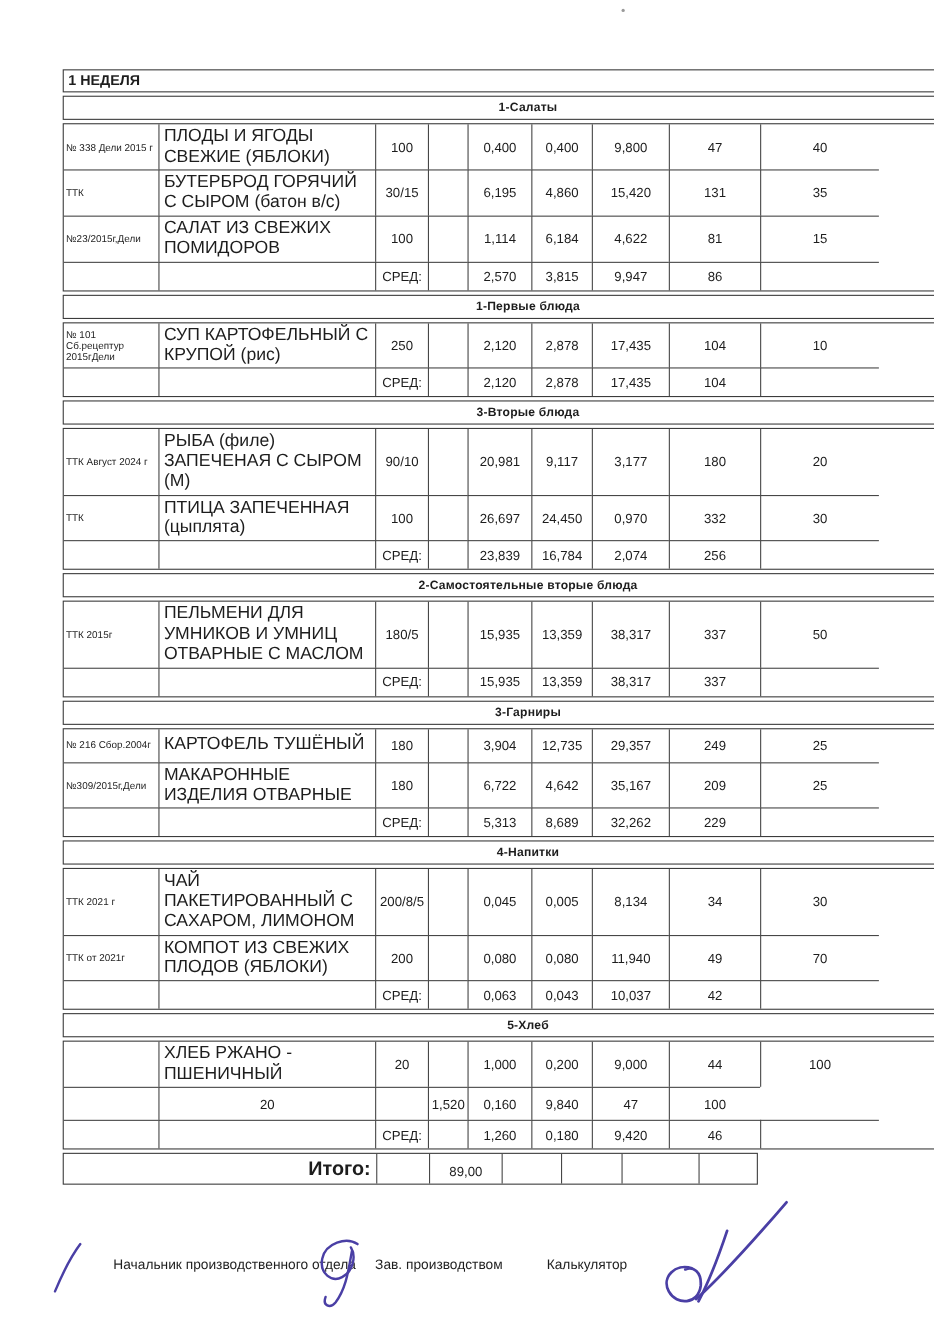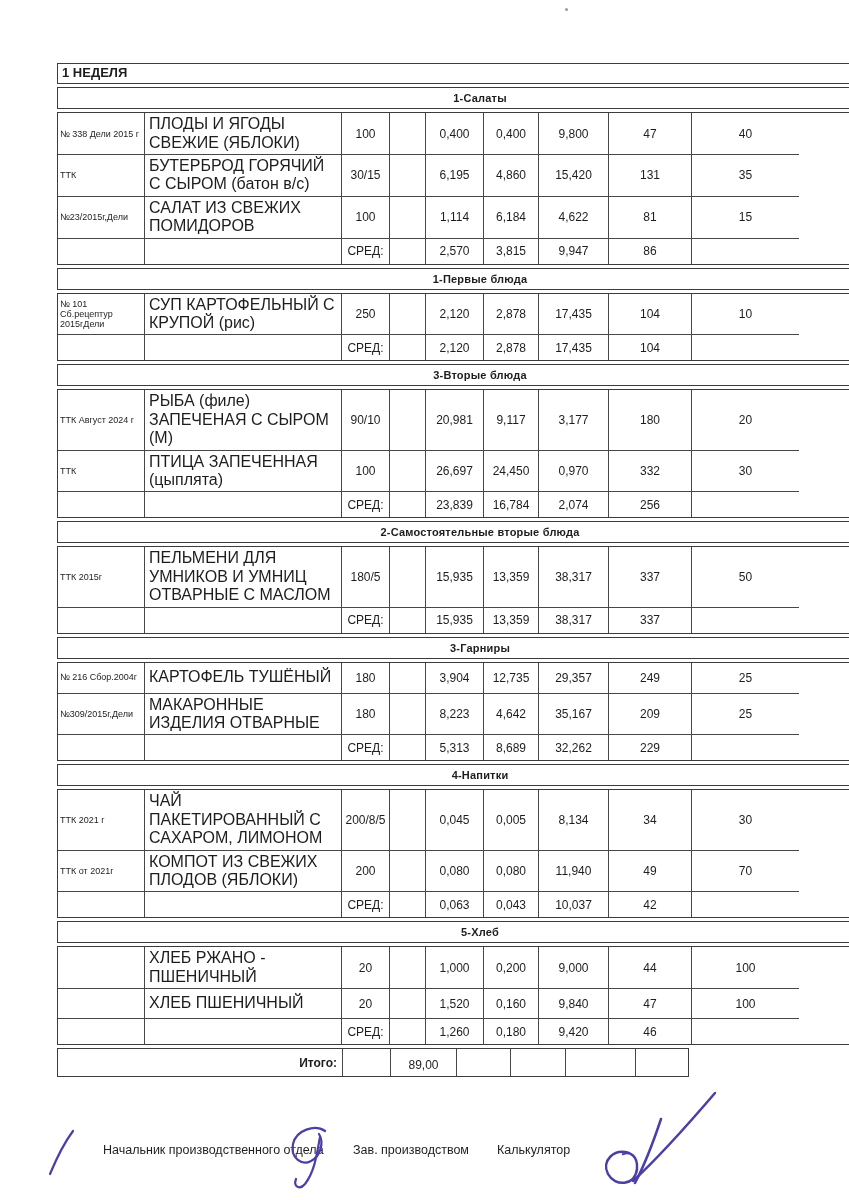--- a/index.html
+++ b/index.html
@@ -26,26 +26,26 @@
   .c-src{font-size:9px;line-height:1.15;padding:2px 2px;color:#242424;}
   .c-name{font-size:16px;line-height:1.15;padding:2px 4px;}
   .c-num{font-size:12px;justify-content:center;text-align:center;padding:1px;}
   .row.avg > div{min-height:26px;}
   .total-block{
     width:630px;border:1.4px solid #3c3c3c;display:grid;
     grid-template-columns:284px 48px 66px 54px 55px 70px 53px;
   }
   .total-block > div{min-height:27px;display:flex;align-items:center;box-sizing:border-box;}
   .total-block > div + div{border-left:1.4px solid #474747;}
-  .t-label{justify-content:flex-end;font-weight:bold;font-size:12px;padding-right:5px;}
+  .t-label{justify-content:flex-end;font-weight:bold;font-size:18px;padding-right:5px;}
   .t-value{justify-content:center;font-size:12px;padding-top:5px;text-align:right;}
   .footer{position:relative;margin-top:44px;height:120px;font-size:12.5px;}
   .sig-label{position:absolute;top:22px;white-space:nowrap;color:#1f1f1f;}
   .lbl-1{left:6px;padding-left:40px;}
-  .lbl-2{left:296px;}
+  .lbl-2{left:284px;}
   .lbl-3{left:440px;}
   .sig{position:absolute;pointer-events:none;}
   .sig path{fill:none;stroke:#4a3fa5;stroke-linecap:round;}
   .speck{position:absolute;left:565px;top:8px;width:3px;height:3px;border-radius:50%;background:#9a9a9a;}
 </style>
 </head>
 <body>
 
 <div class="speck"></div>
 
@@ -203,21 +203,21 @@
       <div class="c-num">12,735</div>
       <div class="c-num">29,357</div>
       <div class="c-num">249</div>
       <div class="c-num">25</div>
     </div>
     <div class="row">
       <div class="c-src">№309/2015г,Дели</div>
       <div class="c-name">МАКАРОННЫЕ ИЗДЕЛИЯ ОТВАРНЫЕ</div>
       <div class="c-num">180</div>
       <div class="c-num"></div>
-      <div class="c-num">8,223</div>
+      <div class="c-num">6,722</div>
       <div class="c-num">4,642</div>
       <div class="c-num">35,167</div>
       <div class="c-num">209</div>
       <div class="c-num">25</div>
     </div>
     <div class="row avg">
       <div class="c-src"></div>
       <div class="c-name"></div>
       <div class="c-num">СРЕД:</div>
       <div class="c-num"></div>
@@ -274,21 +274,20 @@
       <div class="c-num">20</div>
       <div class="c-num"></div>
       <div class="c-num">1,000</div>
       <div class="c-num">0,200</div>
       <div class="c-num">9,000</div>
       <div class="c-num">44</div>
       <div class="c-num">100</div>
     </div>
     <div class="row">
       <div class="c-src"></div>
-      <div class="c-name">ХЛЕБ ПШЕНИЧНЫЙ</div>
       <div class="c-num">20</div>
       <div class="c-num"></div>
       <div class="c-num">1,520</div>
       <div class="c-num">0,160</div>
       <div class="c-num">9,840</div>
       <div class="c-num">47</div>
       <div class="c-num">100</div>
     </div>
     <div class="row avg">
       <div class="c-src"></div>

